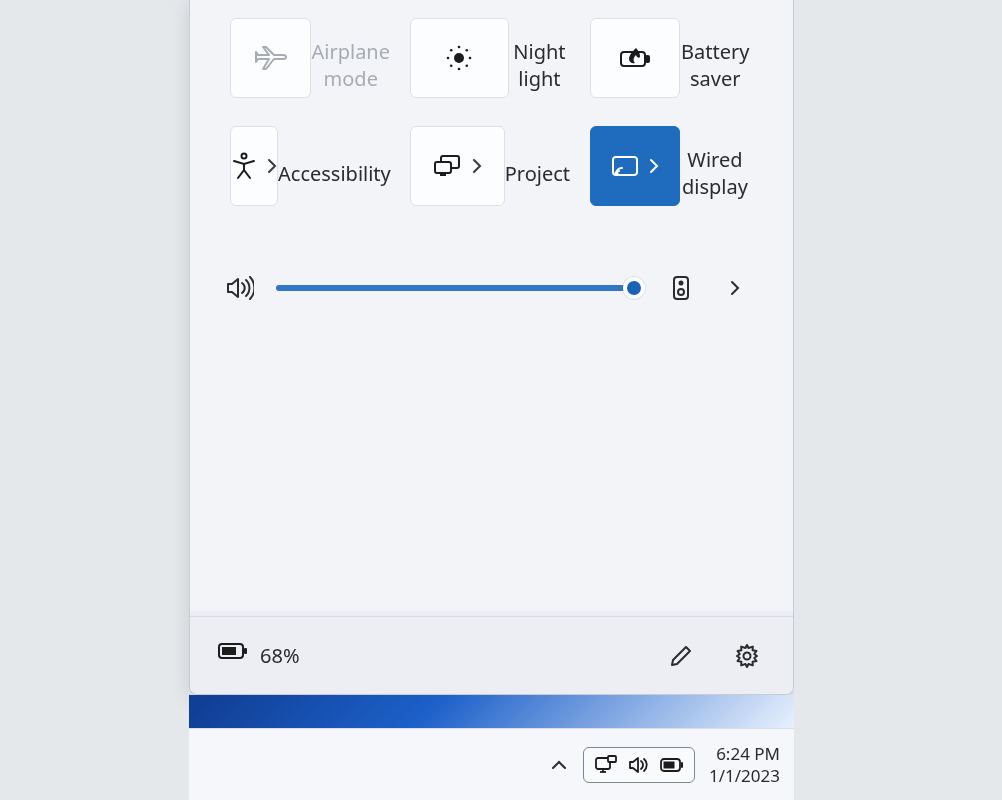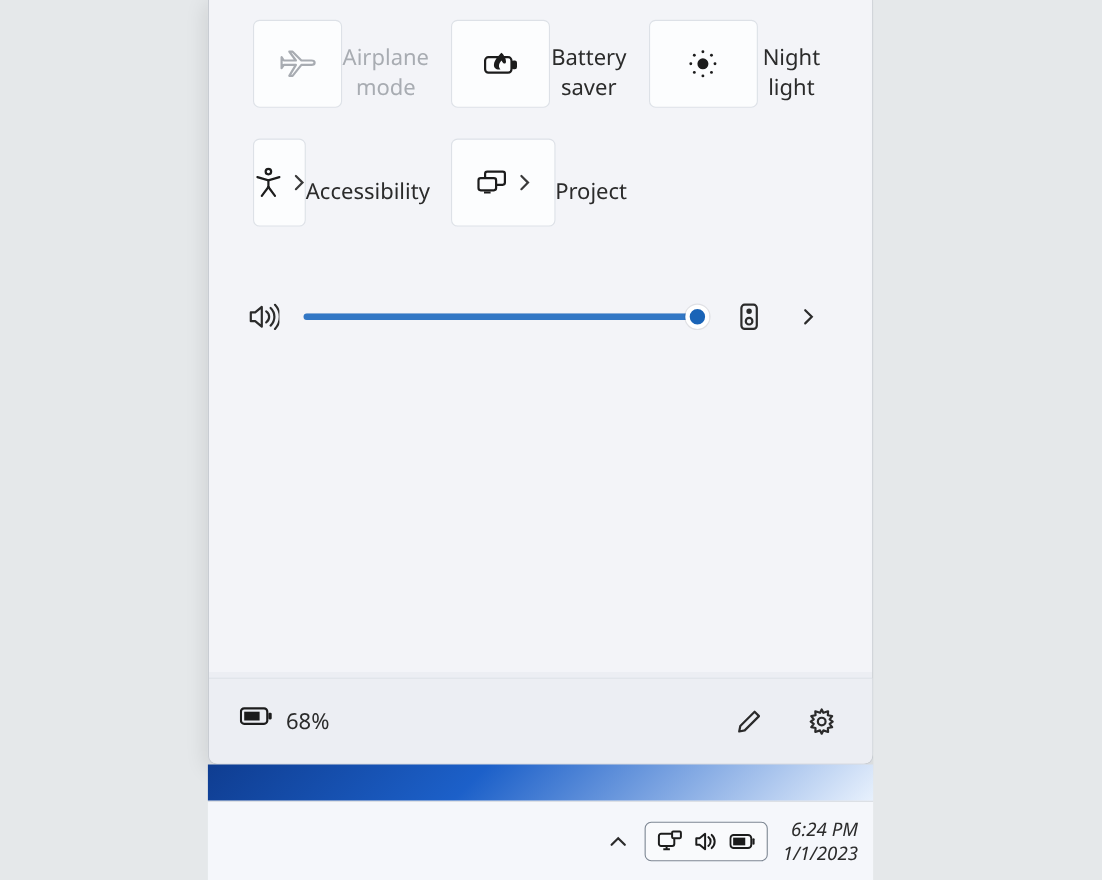--- a/index.html
+++ b/index.html
@@ -160,21 +160,20 @@
       border-top: 1px solid #dadde3;
       display: flex;
       align-items: center;
       padding: 0 8px;
     }
     .tray {
       margin-left: auto;
       display: flex;
       align-items: center;
       gap: 8px;
-      font-style: italic;
     }
     .tray-chevron {
       width: 32px; height: 32px;
       display: flex; align-items: center; justify-content: center;
       cursor: pointer; color: #2b2b2b;
     }
     .tray-cluster {
       display: flex;
       align-items: center;
       gap: 10px;
@@ -212,33 +211,20 @@
 
       <div class="tile">
         <div class="tile-btn disabled">
           <span class="ico disabled">
             <svg width="34" height="26" viewBox="0 0 34 26" fill="none" stroke="currentColor" stroke-width="2" stroke-linejoin="round" stroke-linecap="round">
               <path d="M3 13 L14 13 L8 23 L11 23 L19 13 L28 13 C30 13 31 12 31 11 C31 10 30 9 28 9 L19 9 L11 1 L8 1 L14 9 L3 9 L1 6 L1 16 Z" transform="translate(1,1)"></path>
             </svg>
           </span>
         </div>
         <div class="tile-label disabled">Airplane mode</div>
-      </div>
-
-      <div class="tile">
-        <div class="tile-btn">
-          <span class="ico">
-            <svg width="32" height="24" viewBox="0 0 32 24" fill="none" stroke="currentColor" stroke-width="2">
-              <rect x="2" y="6" width="24" height="14" rx="3"></rect>
-              <rect x="27" y="10" width="3" height="6" rx="1" fill="currentColor"></rect>
-              <path d="M17 2 C17 2 10 8 10 13 C10 16 13 18 16 17 C14 15 14 12 17 9 C18 12 21 13 21 10 C21 7 19 4 17 2 Z" fill="currentColor" stroke="none"></path>
-            </svg>
-          </span>
-        </div>
-        <div class="tile-label">Battery saver</div>
       </div>
 
       <div class="tile">
         <div class="tile-btn">
           <span class="ico">
             <svg width="30" height="30" viewBox="0 0 30 30" fill="currentColor">
               <circle cx="15" cy="15" r="5"></circle>
               <circle cx="15" cy="4" r="1.3"></circle>
               <circle cx="15" cy="26" r="1.3"></circle>
               <circle cx="4" cy="15" r="1.3"></circle>
@@ -249,20 +235,33 @@
               <circle cx="22.8" cy="22.8" r="1.3"></circle>
             </svg>
           </span>
         </div>
         <div class="tile-label">Night light</div>
       </div>
 
       <div class="tile">
         <div class="tile-btn">
           <span class="ico">
+            <svg width="32" height="24" viewBox="0 0 32 24" fill="none" stroke="currentColor" stroke-width="2">
+              <rect x="2" y="6" width="24" height="14" rx="3"></rect>
+              <rect x="27" y="10" width="3" height="6" rx="1" fill="currentColor"></rect>
+              <path d="M17 2 C17 2 10 8 10 13 C10 16 13 18 16 17 C14 15 14 12 17 9 C18 12 21 13 21 10 C21 7 19 4 17 2 Z" fill="currentColor" stroke="none"></path>
+            </svg>
+          </span>
+        </div>
+        <div class="tile-label">Battery saver</div>
+      </div>
+
+      <div class="tile">
+        <div class="tile-btn">
+          <span class="ico">
             <svg width="26" height="28" viewBox="0 0 26 28" fill="none" stroke="currentColor" stroke-width="2" stroke-linecap="round">
               <circle cx="13" cy="4" r="2.5"></circle>
               <path d="M3 9 L13 12 L23 9"></path>
               <path d="M13 12 L13 18"></path>
               <path d="M13 18 L7 26"></path>
               <path d="M13 18 L19 26"></path>
             </svg>
           </span>
           <span class="chev">
             <svg width="10" height="16" viewBox="0 0 10 16" fill="none" stroke="currentColor" stroke-width="2" stroke-linecap="round">
@@ -285,20 +284,38 @@
           </span>
           <span class="chev">
             <svg width="10" height="16" viewBox="0 0 10 16" fill="none" stroke="currentColor" stroke-width="2" stroke-linecap="round">
                 <path d="M2 2 L8 8 L2 14"></path>
               </svg>
           </span>
         </div>
         <div class="tile-label">Project</div>
       </div>
 
+      <div class="tile">
+        <div class="tile-btn active">
+          <span class="ico">
+            <svg width="28" height="22" viewBox="0 0 28 22" fill="none" stroke="currentColor" stroke-width="2" stroke-linecap="round">
+              <rect x="2" y="2" width="24" height="18" rx="3"></rect>
+              <path d="M5 19 A3 3 0 0 1 8 16"></path>
+              <path d="M5 19 A6 6 0 0 1 11 13"></path>
+              <circle cx="5.5" cy="18.5" r="1" fill="currentColor"></circle>
+            </svg>
+          </span>
+          <span class="chev">
+            <svg width="10" height="16" viewBox="0 0 10 16" fill="none" stroke="currentColor" stroke-width="2" stroke-linecap="round">
+                <path d="M2 2 L8 8 L2 14"></path>
+              </svg>
+          </span>
+        </div>
+        <div class="tile-label">Wired display</div>
+      </div>
 
     </div>
   </div>
 
   <div class="slider-row">
     <span class="ico icon-btn">
       <svg width="28" height="24" viewBox="0 0 28 24" fill="none" stroke="currentColor" stroke-width="2" stroke-linecap="round" stroke-linejoin="round">
         <path d="M2 8 L6 8 L12 3 L12 21 L6 16 L2 16 Z"></path>
         <path d="M16 7 A6 6 0 0 1 16 17"></path>
         <path d="M20 4 A11 11 0 0 1 20 20"></path>

